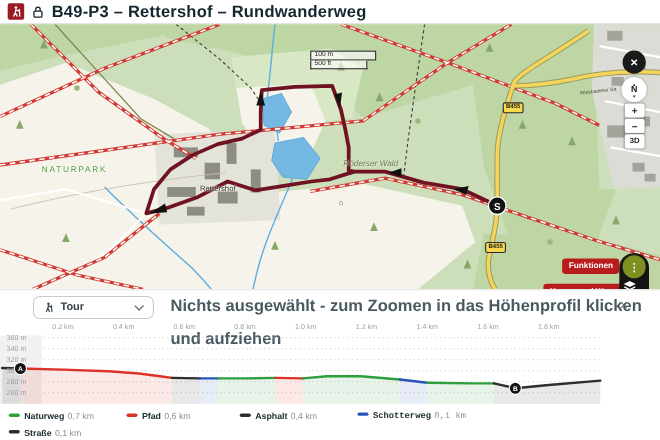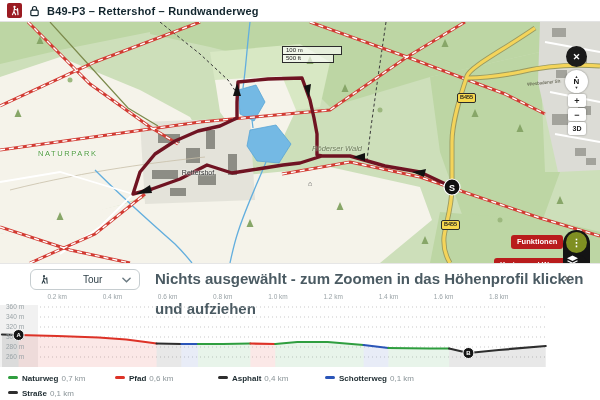--- a/index.html
+++ b/index.html
@@ -2,21 +2,21 @@
 <html><head>
 <meta charset="utf-8">
 <style>
   html,body{margin:0;padding:0;background:#fff;}
   #app{position:relative;width:600px;height:400px;overflow:hidden;
        font-family:"Liberation Sans",sans-serif;background:#fff;}
   
   #header{position:absolute;left:0;top:0;width:600px;height:22px;background:#fff;
           border-bottom:1px solid #e3e3e3;display:flex;align-items:center;gap:7px;padding-left:7px;box-sizing:border-box;}
   #act-icon{width:15px;height:15px;background:#9b1b22;border-radius:2px;display:flex;align-items:center;justify-content:center;}
-  #header-title{font-size:11px;font-weight:bold;color:#13262e;letter-spacing:.2px;}
+  #header-title{font-size:15px;font-weight:bold;color:#13262e;letter-spacing:.2px;}
   
   #map{position:absolute;left:0;top:22px;width:600px;height:241px;overflow:hidden;background:#cddfba;}
   #map svg{position:absolute;left:0;top:0;}
   .maplabel{position:absolute;pointer-events:none;white-space:nowrap;}
   #naturpark{left:38px;top:127px;width:104px;text-align:left;color:#4f9a3c;font-weight:normal;
              font-size:7.5px;letter-spacing:1.6px;line-height:1.25;
              text-shadow:0 0 2px #fff,0 0 2px #fff,0 0 2px #fff;}
   #rettershof-label{left:168px;top:147px;width:60px;text-align:center;font-size:7px;color:#2e2e2e;
              text-shadow:0 0 2px #fff,0 0 2px #fff;}
   #forest-label{left:272px;top:122px;width:90px;text-align:right;font-size:7.5px;font-style:italic;color:#6d7c5a;
@@ -47,30 +47,30 @@
   #btn-funktionen{left:511px;top:213px;}
   #btn-karten{left:494px;top:236px;}
   #pill{position:absolute;left:563px;top:208px;width:27px;height:47px;background:#141414;border-radius:14px;}
   .pill-circle{position:absolute;left:3px;width:21px;height:21px;border-radius:50%;display:flex;align-items:center;justify-content:center;cursor:pointer;}
   #pill-more{top:2px;background:#7f8f22;color:#fff;font-size:10px;font-weight:bold;}
   #pill-layers{top:24px;background:#141414;}
   
   #panel{position:absolute;left:0;top:263px;width:600px;height:137px;background:#fff;border-top:1px solid #e6e6e6;}
   #tour-select{position:absolute;left:30px;top:5px;width:110px;height:21px;border:1.5px solid #c6cdd0;border-radius:6px;
                background:#fff;display:flex;align-items:center;gap:6px;padding:0 8px;box-sizing:border-box;cursor:pointer;}
-  #tour-label{font-size:10px;font-weight:normal;color:#31424a;flex:1;margin-left:28px;}
+  #tour-label{font-size:10px;font-weight:bold;color:#31424a;flex:1;}
   #panel-msg{position:absolute;left:155px;top:0px;height:30px;line-height:30px;font-size:15px;font-weight:bold;color:#4a5a62;}
   #panel-close{position:absolute;left:563px;top:0;height:30px;line-height:30px;font-size:10px;color:#666;cursor:pointer;}
   #chart{position:absolute;left:0;top:27px;width:600px;height:80px;cursor:crosshair;}
   
   .legend-item{position:absolute;font-size:8px;color:#8a9498;white-space:nowrap;}
   .legend-item .dash{display:inline-block;width:10px;height:2.5px;border-radius:2px;vertical-align:2.5px;margin-right:4px;}
   .legend-item b{color:#1d2b30;margin-right:3px;}
   #leg-0{left:8px;top:110px;} #leg-1{left:115px;top:110px;} #leg-2{left:218px;top:110px;}
-  #leg-3{left:325px;top:110px;} #leg-4{left:8px;top:125px;}
+  #leg-3{left:325px;top:110px;font-family:Liberation Mono, monospace;} #leg-4{left:8px;top:125px;}
 </style>
 </head>
 <body>
 
 <div id="app">
 
   <div id="header">
     <div id="act-icon">
       <svg width="11" height="11" viewBox="0 0 12 12">
           <g stroke="#fff" stroke-width="1.3" fill="none" stroke-linecap="round">

